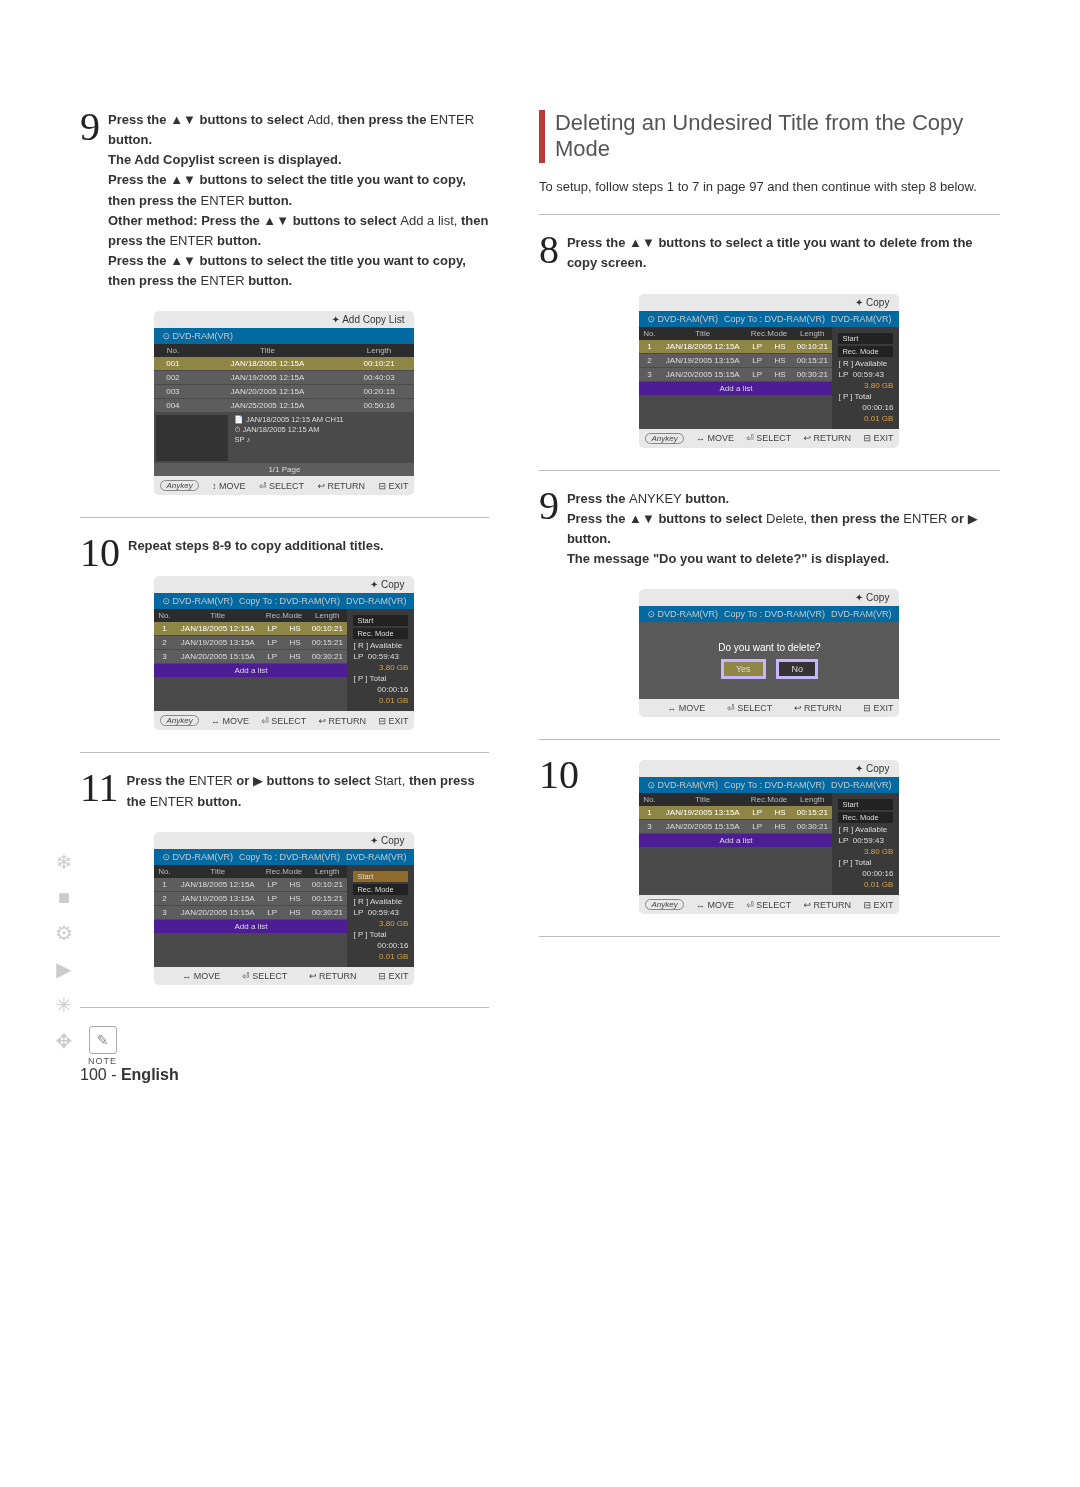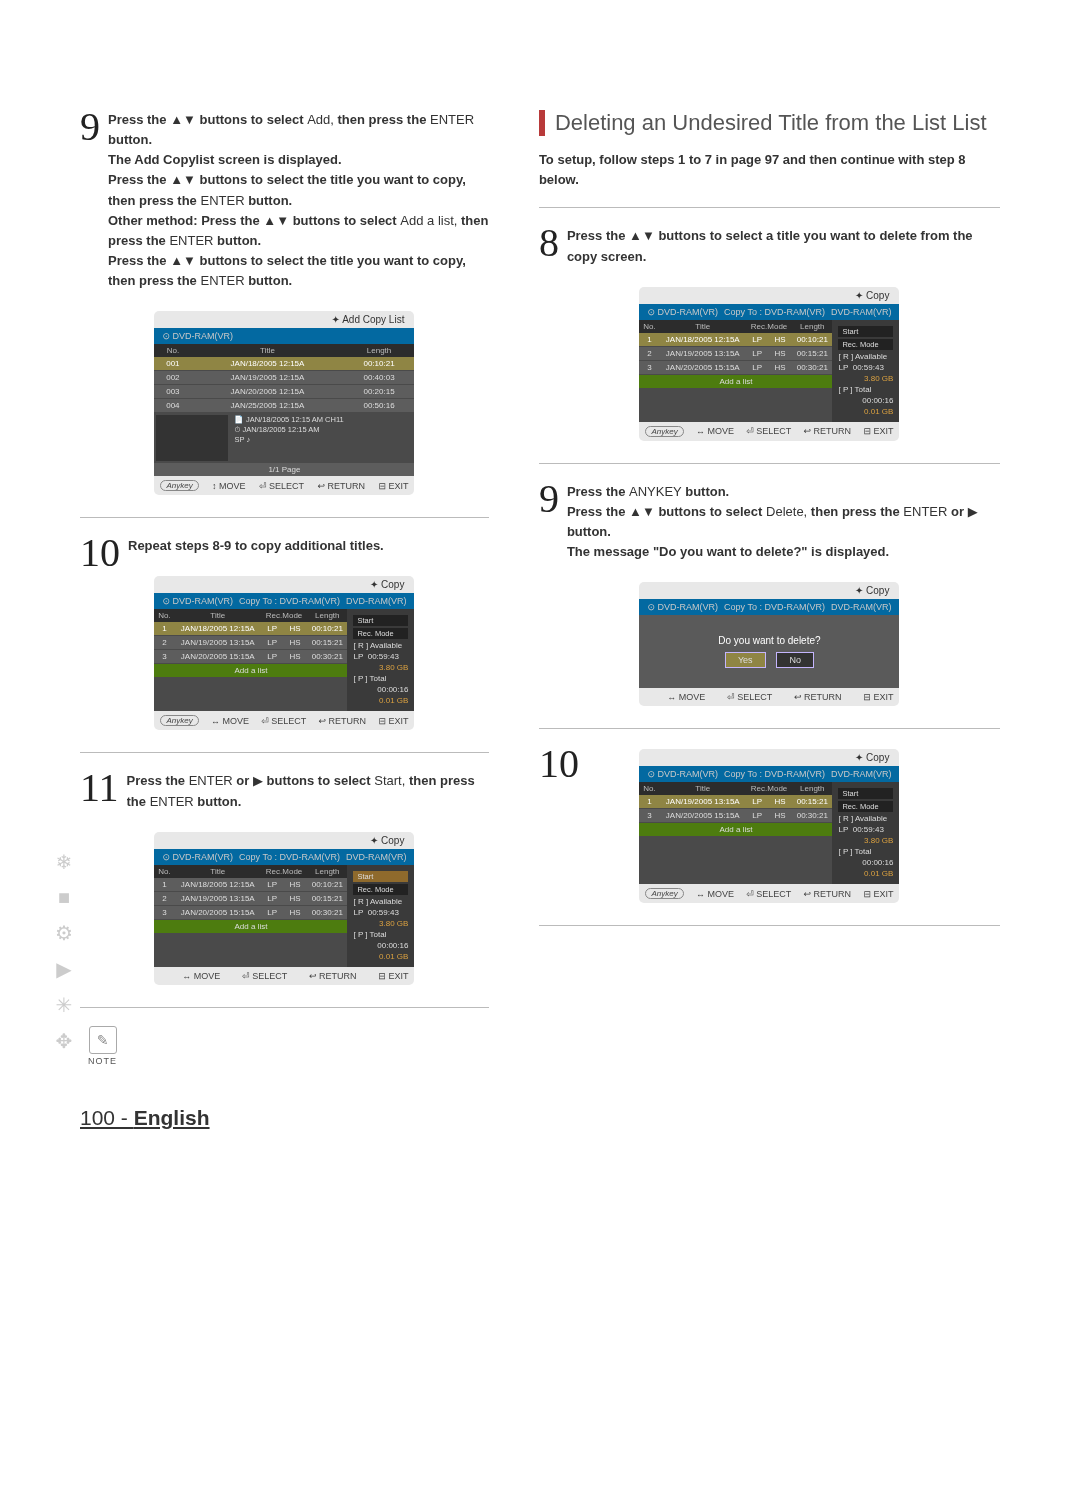--- a/index.html
+++ b/index.html
@@ -101,21 +101,21 @@
   .side-panel {
     background:#3a3a3a;
     font-size:8px;
     color:#ddd;
     padding:4px 6px;
     width:55px;
   }
   .side-panel div { margin:2px 0; }
   .side-label-dark { background:#222; padding:1px 4px; margin:2px 0; font-size:7.5px; }
   .side-label-orange { background:#8f6a2c; padding:1px 4px; margin:2px 0; font-size:7.5px; }
-  .addlist-row td { background:#4d7c0f; font-size:8px; color:#ddd; text-align:center; padding:2px 0;}
+  .addlist-row td { background:#4c1d95; font-size:8px; color:#ddd; text-align:center; padding:2px 0;}
   .note-row {
     display: flex;
     align-items: flex-start;
     margin-top: 10px;
     gap: 18px;
   }
   .note-icon-wrap {
     text-align: center;
     width: 45px;
   }
@@ -135,54 +135,52 @@
   .note-text { font-size: 13px; font-weight: bold; line-height: 1.45; }
   .section-title {
     font-size: 22px;
     font-weight: normal;
     color: #555;
     border-left: 6px solid #b83a3a;
     padding-left: 10px;
     margin-bottom: 14px;
     line-height: 1.2;
   }
-  .intro-bold { font-size: 13px; font-weight: bold; margin-bottom: 3px; line-height:1.5; }
+  .intro-bold { font-size: 13px; font-weight: normal; margin-bottom: 3px; line-height:1.5; }
   .hr { border: none; border-top: 1px solid #bbb; margin: 18px 0; }
   .side-icons {
     position: absolute;
     left: 55px;
     top: 850px;
     display:flex;
     flex-direction:column;
     gap:12px;
     color:#ccc;
   }
   .side-icons span { font-size:20px; text-align:center; }
   .page-footer {
-    font-size: 21px;
-    margin-top: 40px;
-    text-decoration: underline;
+    font-size: 16px;
   }
   .page-footer .num { font-weight: normal; }
   .page-footer .eng { font-weight: bold; }
   .dialog-box {
     background:#5a5a5a;
     padding:20px 10px;
     text-align:center;
     color:#fff;
     font-size:10px;
   }
   .dialog-btn {
     display:inline-block;
     background:#333;
     color:#ddd;
     padding:2px 12px;
     margin:6px 4px 0 4px;
     font-size:9px;
-    border:1px solid #c4b5fd;
+    border:3px solid #c4b5fd;
   }
   .dialog-btn.sel { background:#8f8544; }
   .sym { font-family: Arial; }
   .meta-lines {
     font-size:7.5px;
     color:#ddd;
     line-height:1.3;
     padding:2px 4px;
   }
 </style>
@@ -425,21 +423,21 @@
   <div class="note-row">
     <div class="note-icon-wrap">
       <div class="note-icon">✎</div>
       <div class="note-label">NOTE</div>
     </div>
   </div>
 
 </div>
 
 <div class="col col-right">
-  <div class="section-title">Deleting an Undesired Title from the List List</div>
+  <div class="section-title">Deleting an Undesired Title from the Copy Mode</div>
   <div class="intro-bold">To setup, follow steps 1 to 7 in page 97 and then continue with step 8 below.</div>
 
   <hr class="hr">
 
   <div class="step">
     <div class="big-num">8</div>
     <div class="step-body">
       <b>Press the </b><span class="sym">▲▼</span>
       <b> buttons to select a title you want to delete from the copy screen.</b>
     </div>

